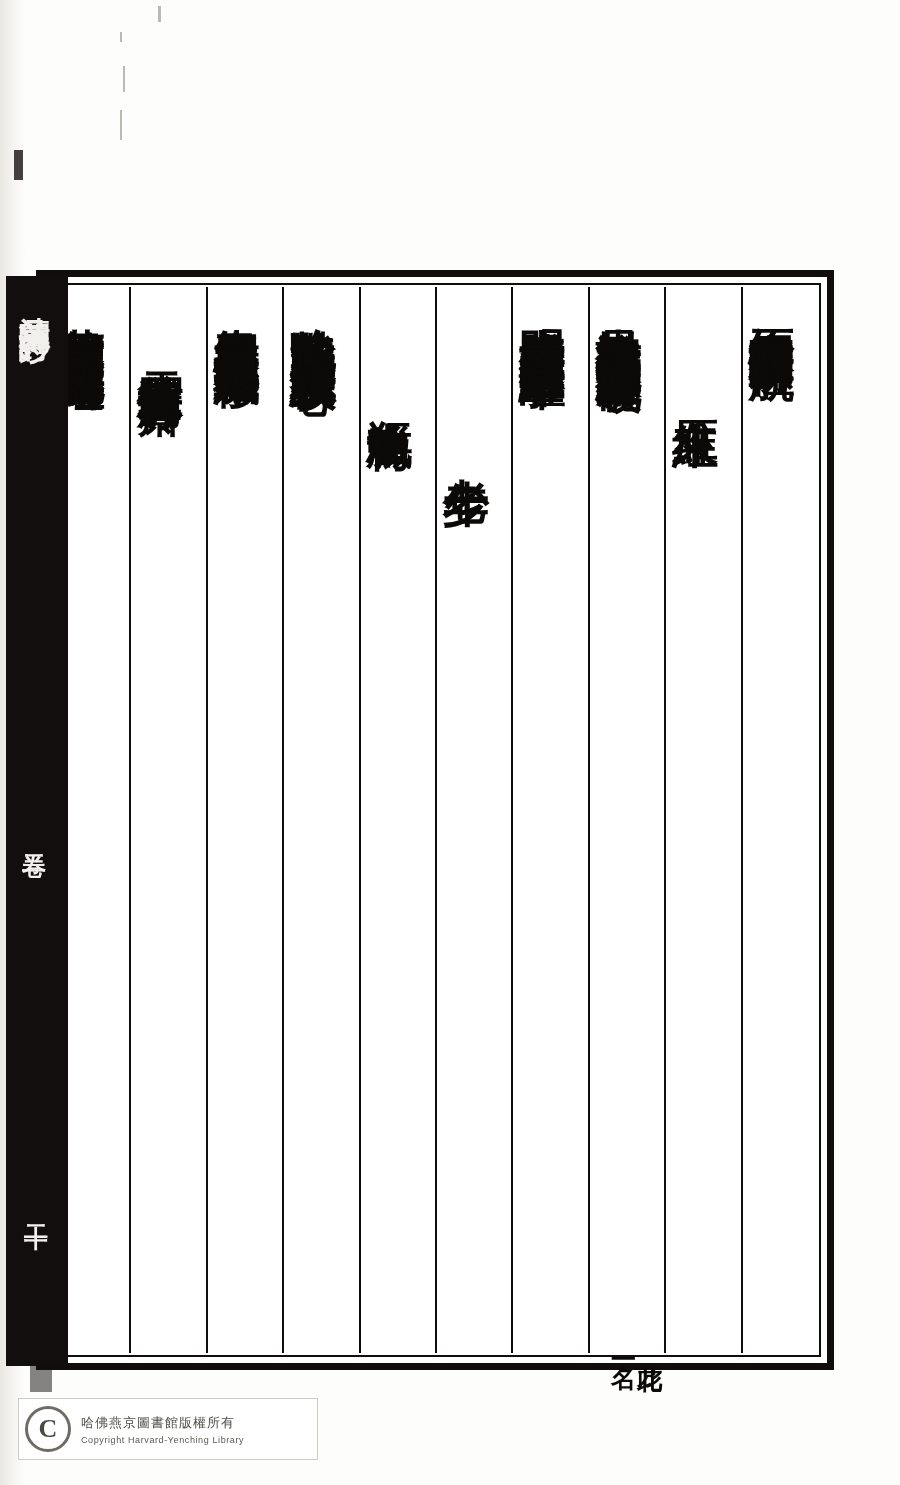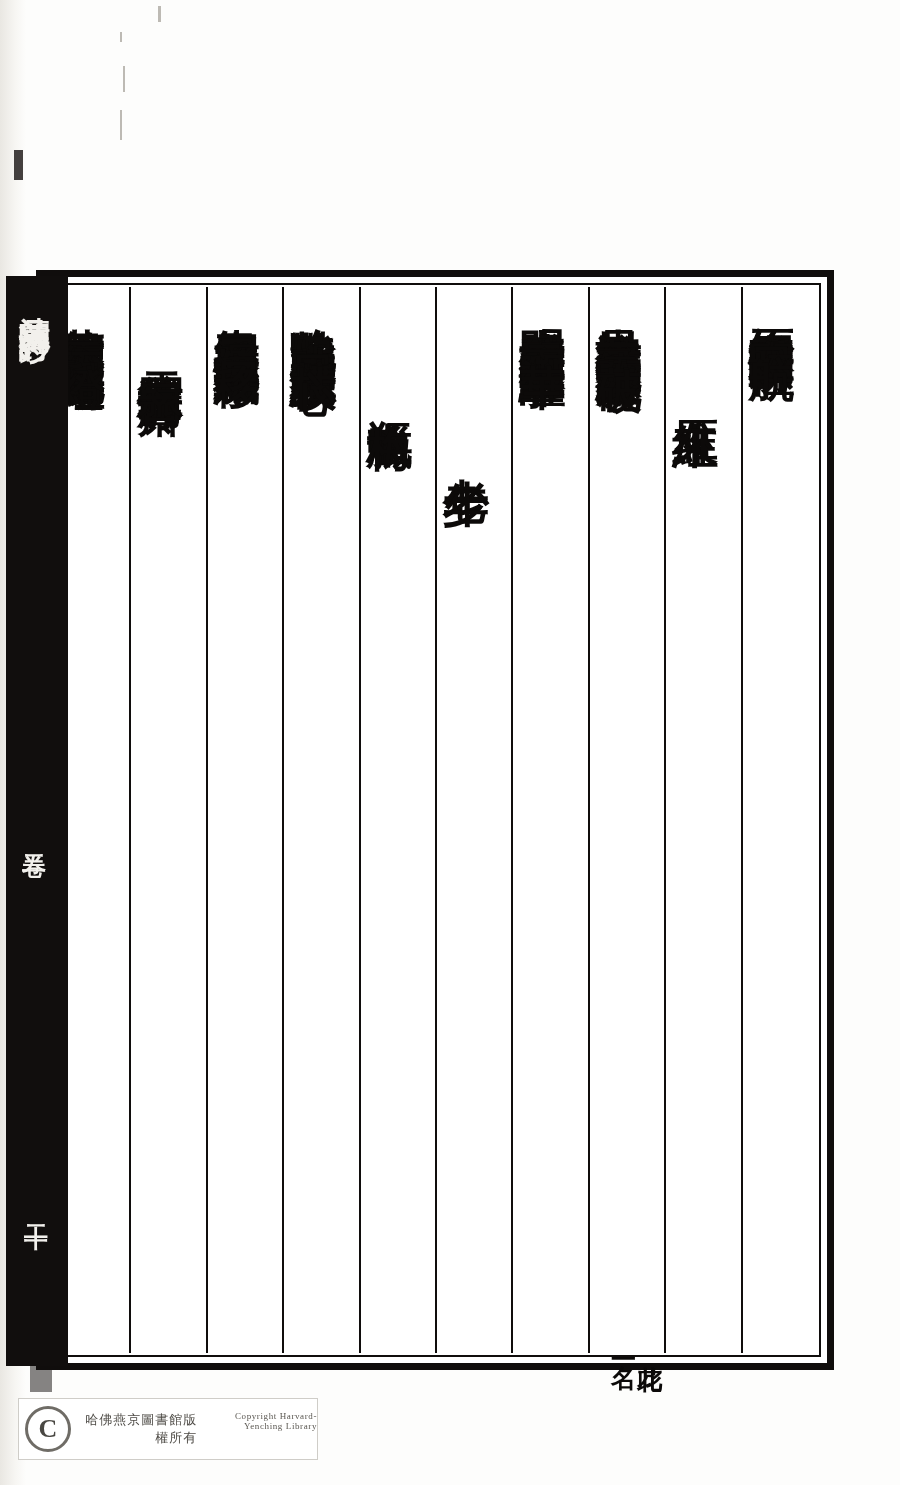--- a/index.html
+++ b/index.html
@@ -196,31 +196,31 @@
     display: flex;
     align-items: center;
     justify-content: center;
     font-family: "Liberation Serif", serif;
     font-size: 26px;
     font-weight: 700;
     color: #4a4843;
   }
   #stamp .lines {
     display: flex;
+    flex-direction: column;
     gap: 3px;
-    text-align: right;
   }
   #stamp .l1 {
     font-family: "DejaVu Sans", sans-serif;
     font-size: 13px;
     letter-spacing: 1px;
     color: #4f4c47;
   }
   #stamp .l2 {
-    font-family: Liberation Serif, serif;
+    font-family: Liberation Sans, sans-serif;
     font-size: 9px;
     letter-spacing: .6px;
     color: #5a5751;
   }
 
   
   .top-fleck {
     position: absolute;
     background: #bdbab4;
   }

